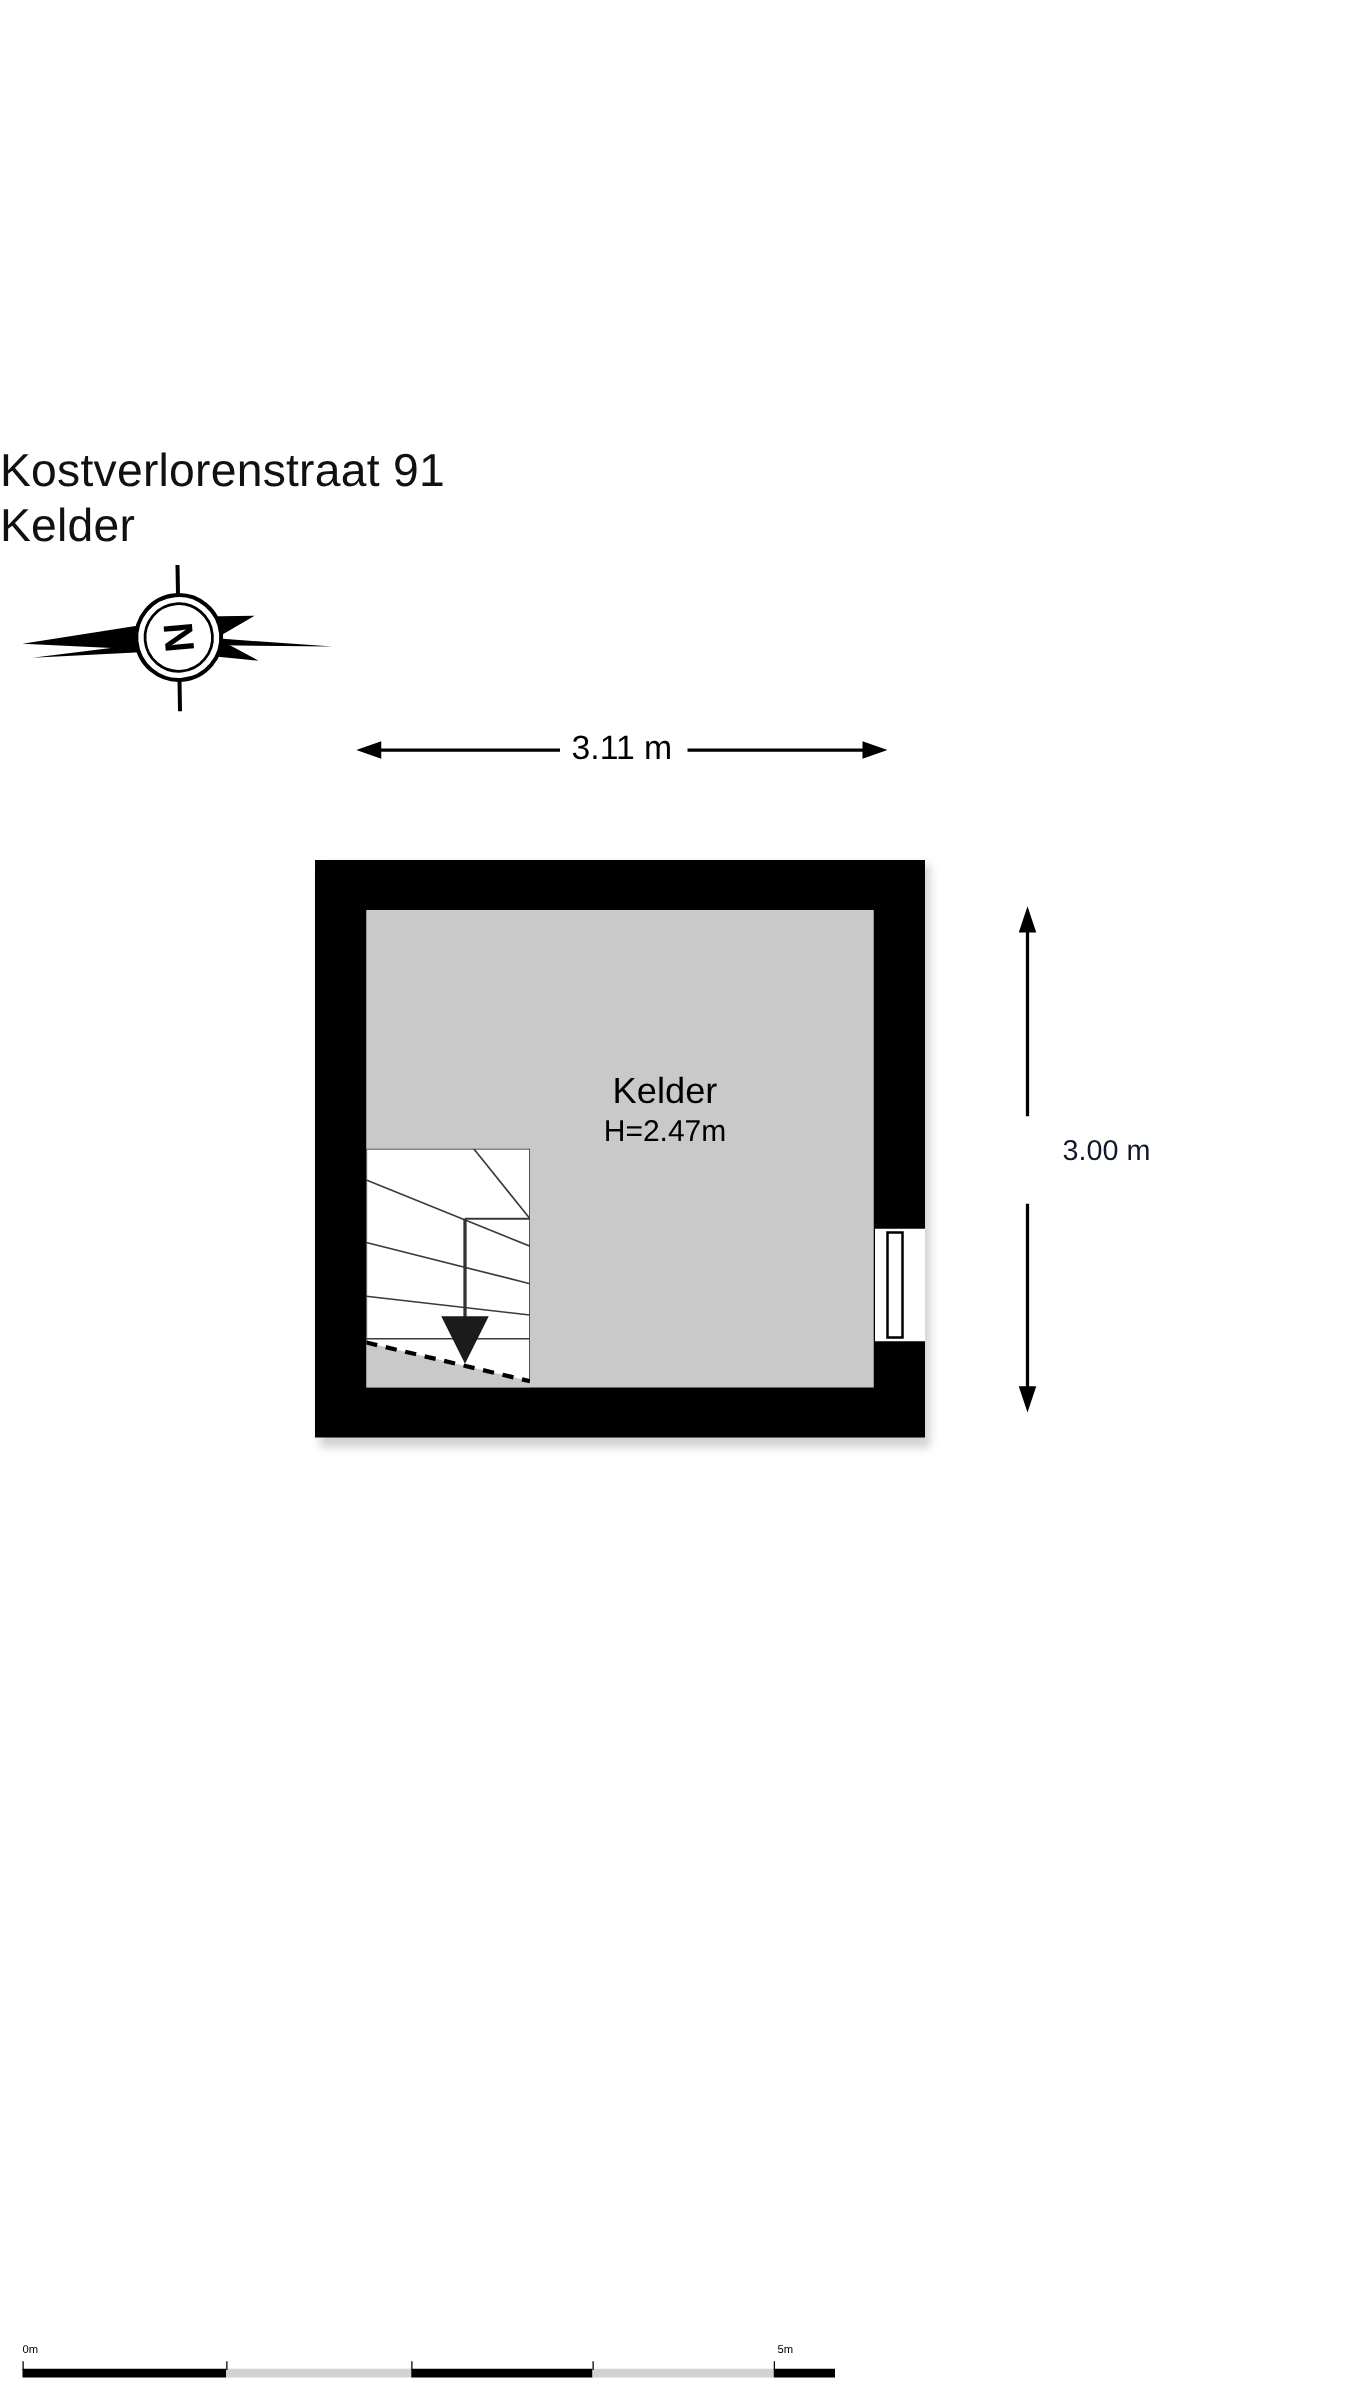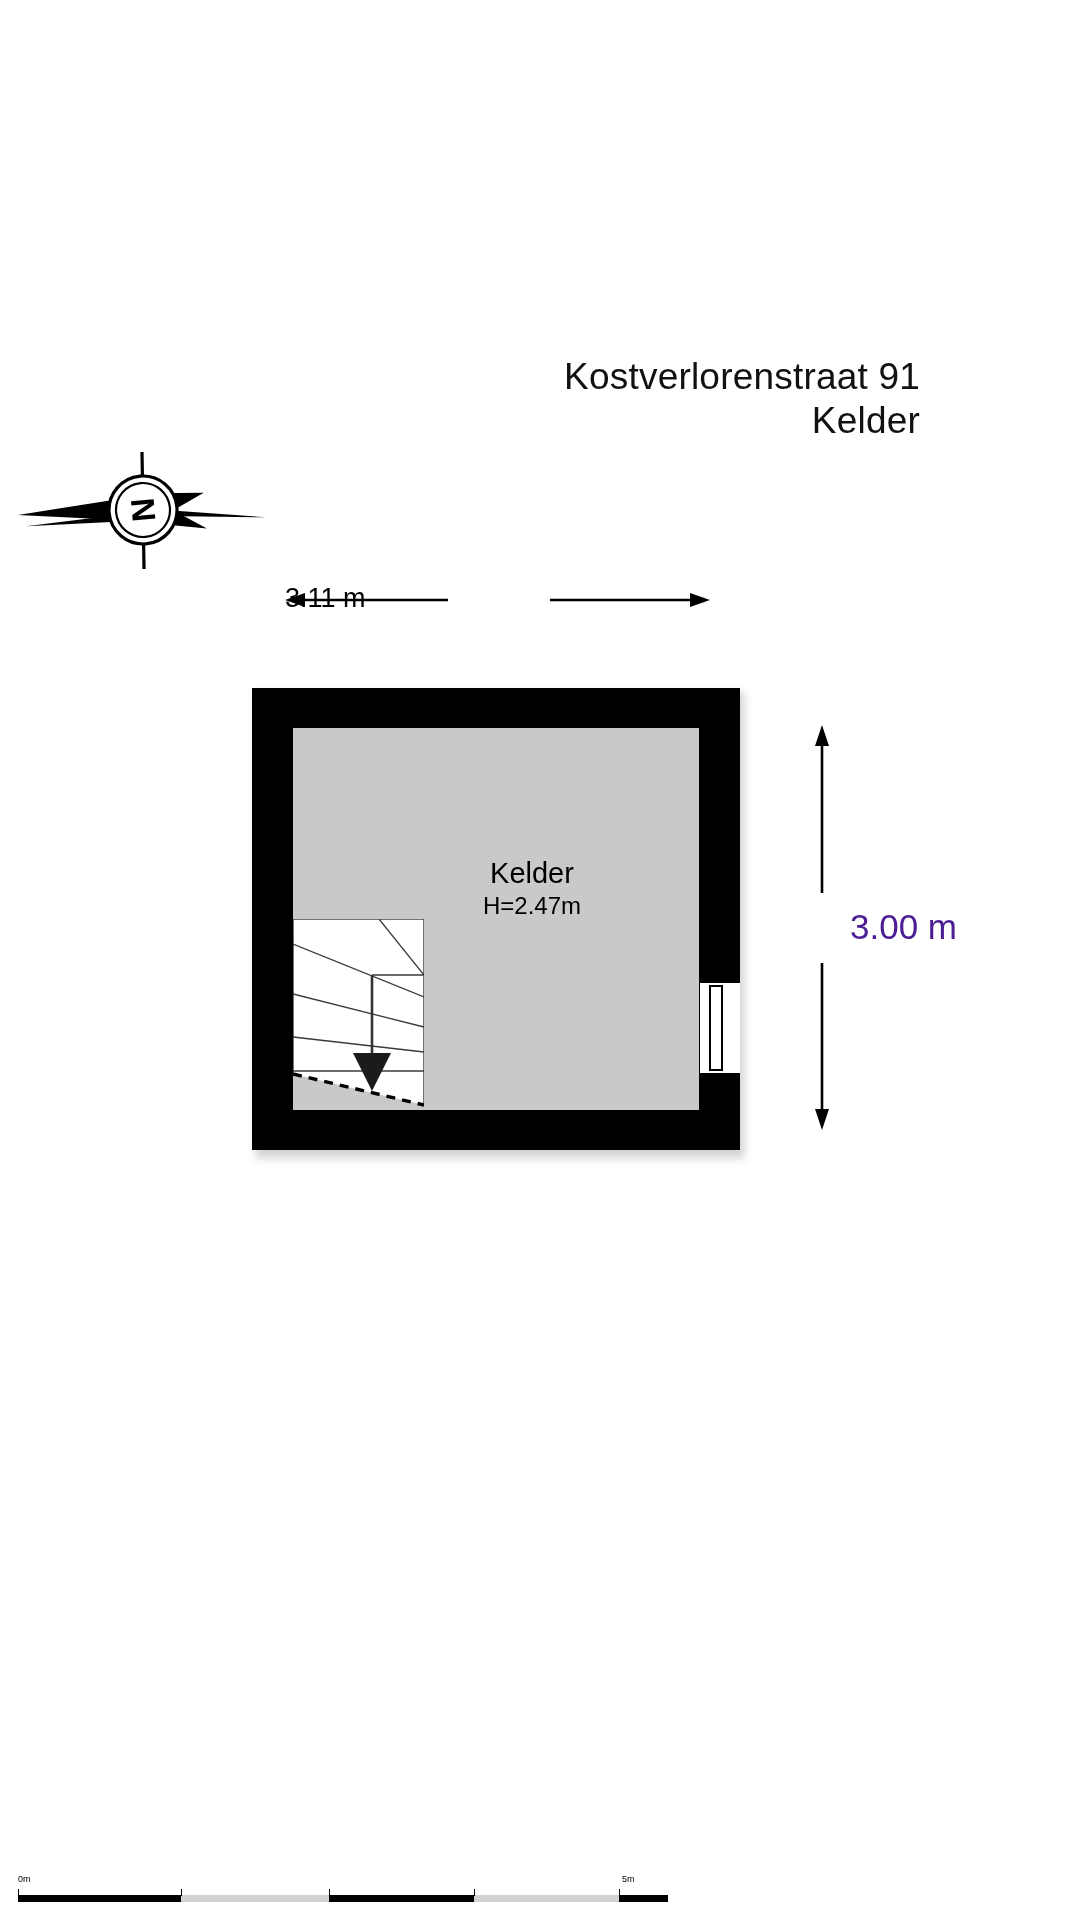--- a/index.html
+++ b/index.html
@@ -15,21 +15,21 @@
     color: #000000;
     overflow: hidden;
   }
 
   
   #title-block {
     position: absolute;
     left: 0;
     top: 355px;
     width: 920px;
-    text-align: right;
+    text-align: left;
     line-height: 1.18;
   }
   #title-line1 {
     font-size: 37px;
     font-weight: 400;
     letter-spacing: 0.2px;
     color: #111111;
   }
   #title-line2 {
     font-size: 37px;
@@ -53,39 +53,39 @@
     left: 285px;
     top: 575px;
     width: 425px;
     height: 60px;
   }
   #dim-top-label {
     position: absolute;
     left: 0;
     top: 0;
     width: 425px;
-    text-align: left;
+    text-align: center;
     font-size: 27px;
     color: #000;
   }
 
   
   #dim-right {
     position: absolute;
     left: 790px;
     top: 725px;
     width: 190px;
     height: 405px;
   }
   #dim-right-label {
     position: absolute;
     left: 60px;
     top: 182px;
-    font-size: 35px;
-    color: #4c1d95;
+    font-size: 23px;
+    color: #0f172a;
     white-space: nowrap;
   }
 
   
   #plan {
     position: absolute;
     left: 252px;
     top: 688px;
     width: 492px;
     height: 470px;

